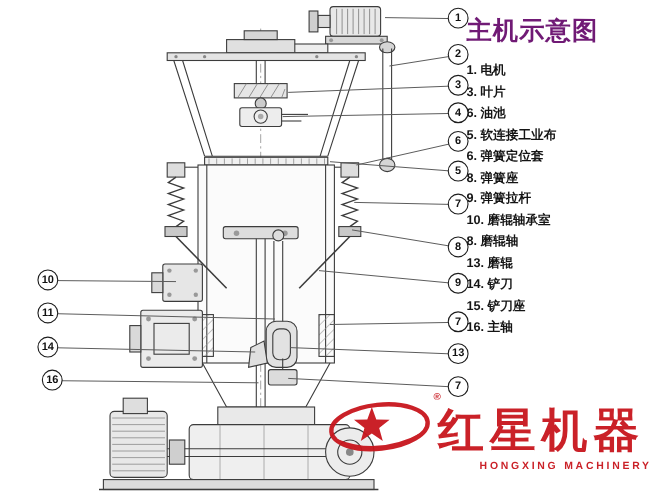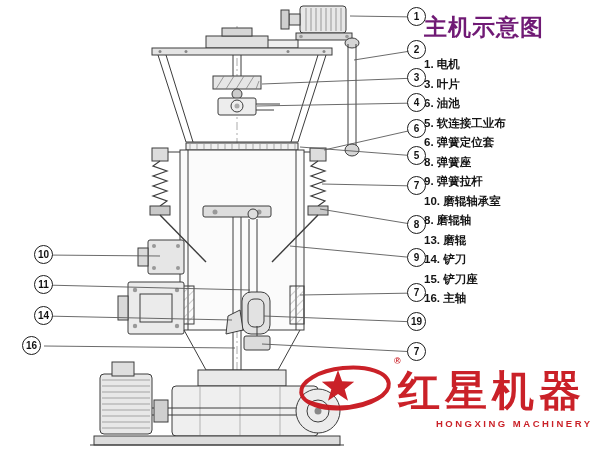--- a/index.html
+++ b/index.html
@@ -181,26 +181,26 @@
   <div class="callout" style="left:407px;top:7px">1</div>
   <div class="callout" style="left:407px;top:40px">2</div>
   <div class="callout" style="left:407px;top:68px">3</div>
   <div class="callout" style="left:407px;top:93px">4</div>
   <div class="callout" style="left:407px;top:119px">6</div>
   <div class="callout" style="left:407px;top:146px">5</div>
   <div class="callout" style="left:407px;top:176px">7</div>
   <div class="callout" style="left:407px;top:215px">8</div>
   <div class="callout" style="left:407px;top:248px">9</div>
   <div class="callout" style="left:407px;top:283px">7</div>
-  <div class="callout" style="left:407px;top:312px">19</div>
+  <div class="callout" style="left:407px;top:312px">13</div>
   <div class="callout" style="left:407px;top:342px">7</div>
   <div class="callout" style="left:34px;top:245px">10</div>
   <div class="callout" style="left:34px;top:275px">11</div>
   <div class="callout" style="left:34px;top:306px">14</div>
-  <div class="callout" style="left:22px;top:336px">16</div>
+  <div class="callout" style="left:38px;top:336px">16</div>
 
   <div class="legend">
     <div class="legend-title">主机示意图</div>
     <ol>
       <li>1. 电机</li>
       <li>3. 叶片</li>
       <li>6. 油池</li>
       <li>5. 软连接工业布</li>
       <li>6. 弹簧定位套</li>
       <li>8. 弹簧座</li>

